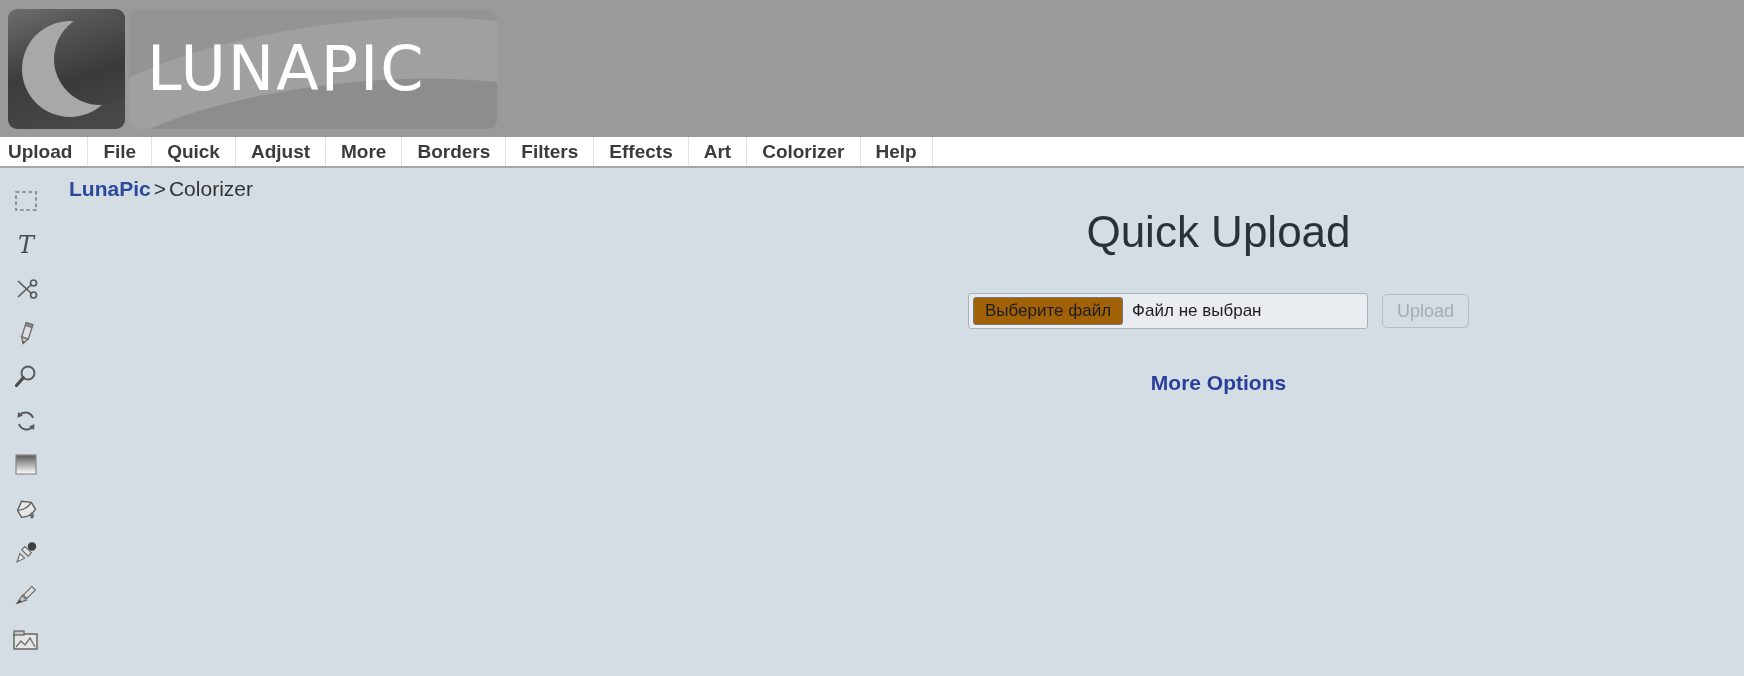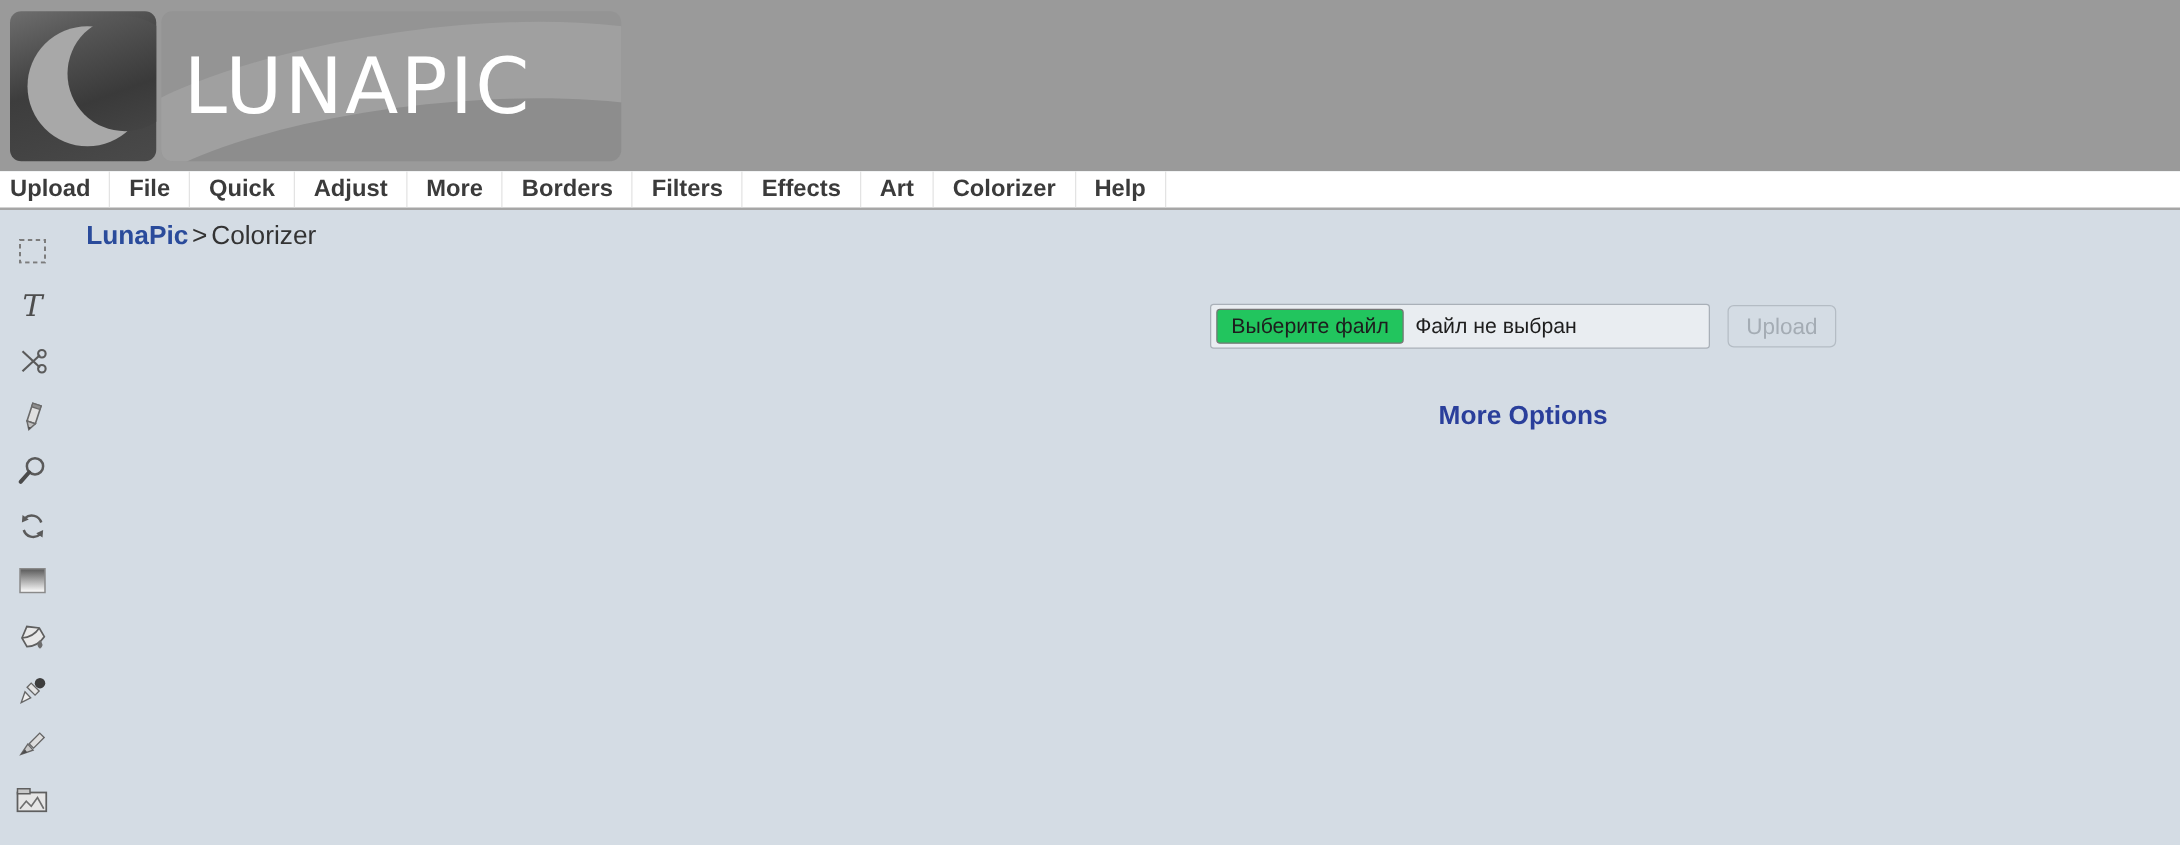--- a/index.html
+++ b/index.html
@@ -187,21 +187,21 @@
     border: 1px solid #a9b0b8;
     border-radius: 3px;
     display: flex;
     align-items: center;
     cursor: pointer;
   }
   #file-choose-btn {
     height: 28px;
     margin-left: 4px;
     padding: 0 11px;
-    background: #22c55e;
+    background: #a16207;
     border: 1px solid #767676;
     border-radius: 3px;
     font-size: 17px;
     color: #1d1d1d;
     display: flex;
     align-items: center;
     white-space: nowrap;
     cursor: pointer;
   }
   #file-status-text {
@@ -369,20 +369,21 @@
 </div>
 
 <div id="content">
 
   <div id="breadcrumb">
     <span class="crumb-link">LunaPic</span><span class="crumb-sep">&gt;</span><span class="crumb-current">Colorizer</span>
   </div>
 
   <div id="upload-panel">
 
+    <h1 id="quick-upload-title">Quick Upload</h1>
 
 
     <div id="upload-row">
 
       <div id="file-input-shell">
         <div id="file-choose-btn">Выберите файл</div>
         <div id="file-status-text">Файл не выбран</div>
       </div>
 
       <button id="upload-button">Upload</button>

